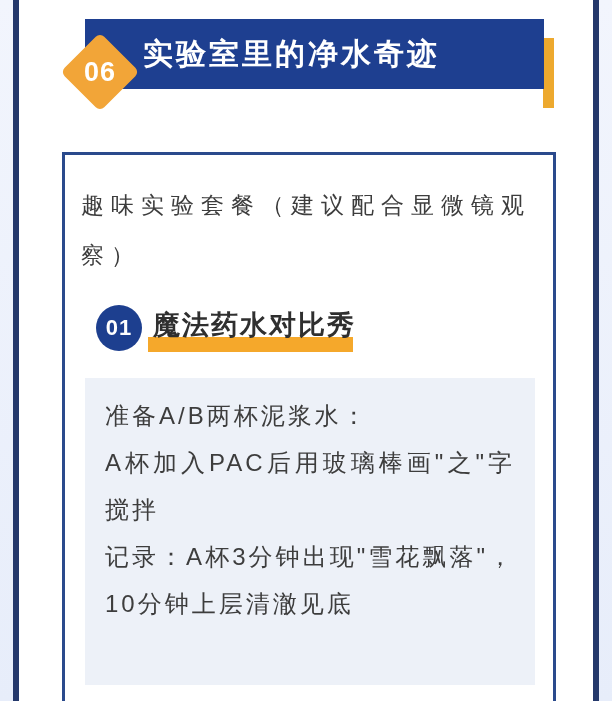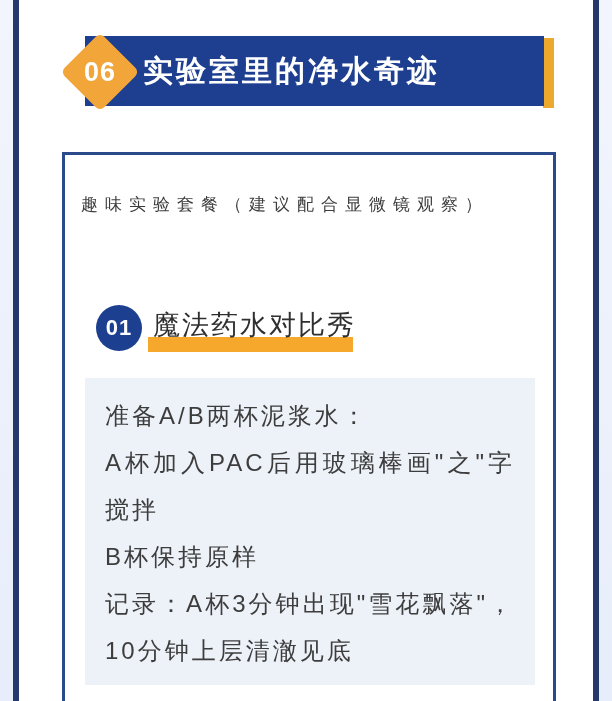--- a/index.html
+++ b/index.html
@@ -40,21 +40,21 @@
     position: absolute;
     left: 543px;
     top: 38px;
     width: 11px;
     height: 70px;
     background: #eda92e;
   }
   .banner {
     position: absolute;
     left: 85px;
-    top: 36px;
+    top: 19px;
     width: 459px;
     height: 70px;
     background: #1e3f90;
     display: flex;
     align-items: center;
     padding-left: 58px;
     box-sizing: border-box;
   }
   .banner-title {
     color: #ffffff;
@@ -99,21 +99,21 @@
     border: 3px solid #2a4a8c;
     border-bottom: none;
     background: #ffffff;
   }
   .intro {
     position: absolute;
     left: 16px;
     top: 25px;
     width: 455px;
     color: #3d3d3d;
-    font-size: 17px;
+    font-size: 23px;
     line-height: 50px;
     letter-spacing: 7px;
   }
   .step-badge {
     position: absolute;
     left: 31px;
     top: 150px;
     width: 46px;
     height: 46px;
     border-radius: 50%;
@@ -141,21 +141,21 @@
     background: #f5a82b;
     z-index: 0;
   }
   .exp-title {
     position: relative;
     z-index: 1;
     display: inline-block;
     padding-left: 5px;
     color: #2f2f2f;
     font-size: 27px;
-    font-weight: 400;
+    font-weight: 700;
     letter-spacing: 2px;
     white-space: nowrap;
   }
   .steps-panel {
     position: absolute;
     left: 20px;
     top: 223px;
     width: 450px;
     height: 307px;
     box-sizing: border-box;
@@ -197,19 +197,18 @@
     </div>
 
     <div class="exp-title-wrap">
       <div class="highlight-bar"></div>
       <span class="exp-title">魔法药水对比秀</span>
     </div>
 
     <div class="steps-panel">
       <p>准备A/B两杯泥浆水：</p>
       <p>A杯加入PAC后用玻璃棒画"之"字搅拌</p>
-      <p>B杯保持原样</p>
       <p>记录：A杯3分钟出现"雪花飘落"，10分钟上层清澈见底</p>
     </div>
 
   </div>
 
 </div>
 
 </body></html>

